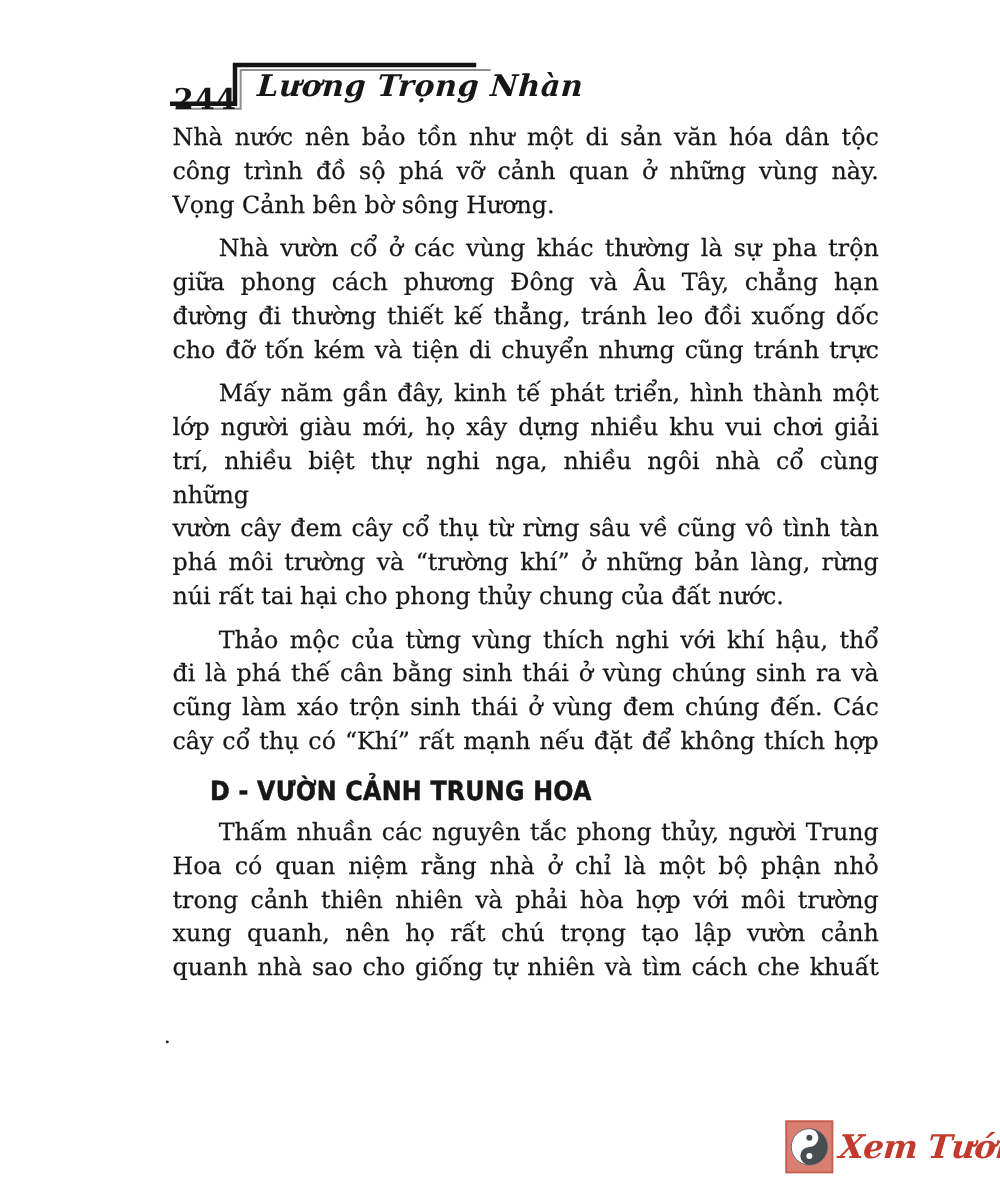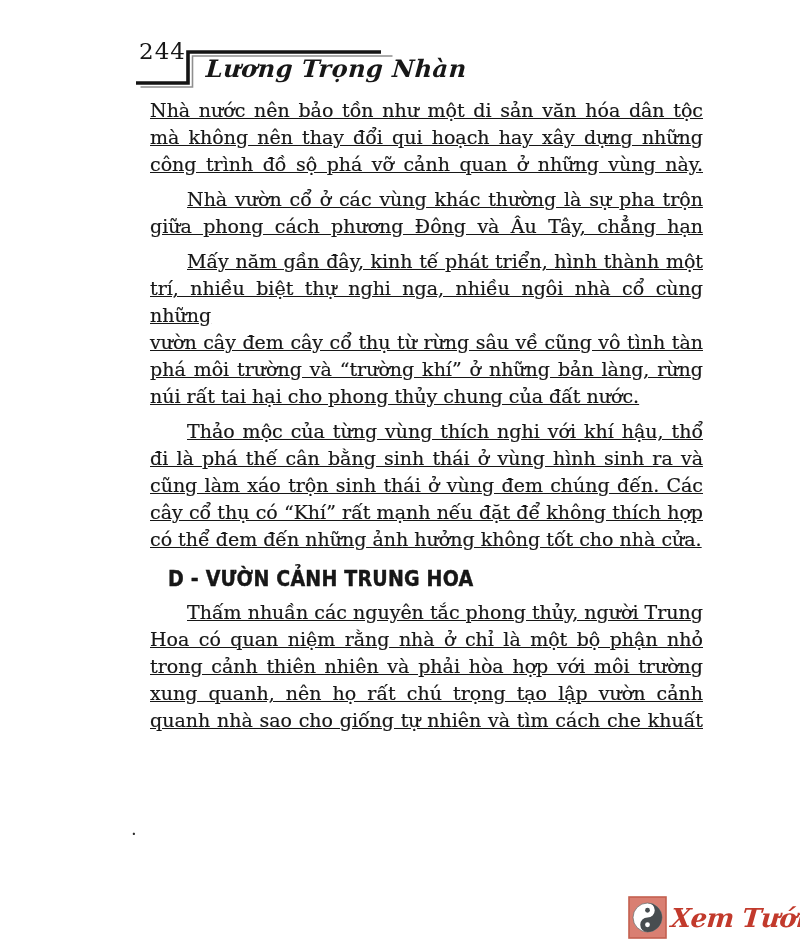--- a/index.html
+++ b/index.html
@@ -17,23 +17,23 @@
   .header-rule {
     position: absolute;
     left: 130px;
     top: 40px;
     width: 270px;
     height: 50px;
   }
   .pagenum {
     position: absolute;
     left: 139px;
-    top: 40px;
+    top: 68px;
     font-size: 23px;
-    font-weight: normal;
+    font-weight: bold;
     letter-spacing: 1px;
     line-height: 1;
   }
   .author {
     position: absolute;
     left: 206px;
     top: 56px;
     font-style: italic;
     font-weight: bold;
     font-size: 24px;
@@ -43,21 +43,21 @@
     white-space: nowrap;
   }
 
   
   .body-block {
     position: absolute;
     left: 138px;
     top: 97px;
     width: 565px;
   }
-  .para { margin: 0 0 8px 12px; text-decoration: underline; }
+  .para { margin: 0 0 8px 0; }
   .line {
     font-size: 19px;
     line-height: 27px;
     text-align: justify;
     text-align-last: justify;
     white-space: normal;
     -webkit-text-stroke: 0.2px #171717;
   }
   .line.last { text-align-last: left; }
   .line.indent { text-indent: 37px; }
@@ -109,40 +109,42 @@
   <svg class="header-rule" viewBox="0 0 270 50" aria-hidden="true">
     <path d="M 8 44.5 H 60 V 13.5 H 260" fill="none" stroke="#8f8f8f" stroke-width="1.6" transform="translate(2.5,2.5)"></path>
     <path d="M 6 43 H 58 V 12 H 251" fill="none" stroke="#141414" stroke-width="3.6"></path>
   </svg>
   <div class="pagenum">244</div>
   <div class="author">Lương Trọng Nhàn</div>
 
   <main class="body-block">
       <div class="para">
         <div class="line">Nhà nước nên bảo tồn như một di sản văn hóa dân tộc</div>
-        <div class="line">mà không nên thay đổi qui hoạch  hay xây dựng những</div>
         <div class="line">công trình đồ sộ phá vỡ cảnh quan ở những vùng này.</div>
+        <div class="line last">Vọng Cảnh bên bờ sông Hương.</div>
       </div>
       <div class="para">
         <div class="line indent">Nhà vườn cổ ở các vùng khác thường là sự pha trộn</div>
         <div class="line">giữa phong cách phương Đông và Âu Tây, chẳng hạn</div>
+        <div class="line">đường đi thường thiết kế thẳng, tránh leo đồi xuống dốc</div>
+        <div class="line">cho đỡ tốn kém và tiện di chuyển nhưng cũng tránh trực</div>
       </div>
       <div class="para">
         <div class="line indent">Mấy năm gần đây, kinh tế phát triển, hình thành một</div>
+        <div class="line">lớp người giàu mới, họ xây dựng nhiều khu vui chơi giải</div>
         <div class="line">trí, nhiều biệt thự nghi nga, nhiều ngôi nhà cổ cùng những</div>
         <div class="line">vườn cây đem cây cổ thụ từ rừng sâu về cũng vô tình tàn</div>
         <div class="line">phá môi trường và “trường khí” ở những bản làng, rừng</div>
         <div class="line last">núi rất tai hại cho phong thủy chung của đất nước.</div>
       </div>
       <div class="para">
         <div class="line indent">Thảo mộc của từng vùng thích nghi với khí hậu, thổ</div>
-        <div class="line">đi là phá thế cân bằng sinh thái ở vùng hình sinh ra và</div>
+        <div class="line">đi là phá thế cân bằng sinh thái ở vùng chúng sinh ra và</div>
         <div class="line">cũng làm xáo trộn sinh thái ở vùng đem chúng đến. Các</div>
         <div class="line">cây cổ thụ có “Khí” rất mạnh nếu đặt để không thích hợp</div>
-        <div class="line last">có thể đem đến những ảnh hưởng không tốt cho nhà cửa.</div>
       </div>
       <div class="heading">D - VƯỜN CẢNH TRUNG HOA</div>
       <div class="para">
         <div class="line indent">Thấm nhuần các nguyên tắc phong thủy, người Trung</div>
         <div class="line">Hoa có quan niệm rằng nhà ở chỉ là một bộ phận nhỏ</div>
         <div class="line">trong cảnh thiên nhiên và phải hòa hợp với  môi trường</div>
         <div class="line">xung quanh, nên họ rất chú trọng tạo lập vườn cảnh</div>
         <div class="line">quanh nhà sao cho giống tự nhiên và tìm cách che khuất</div>
       </div>
     </main>

